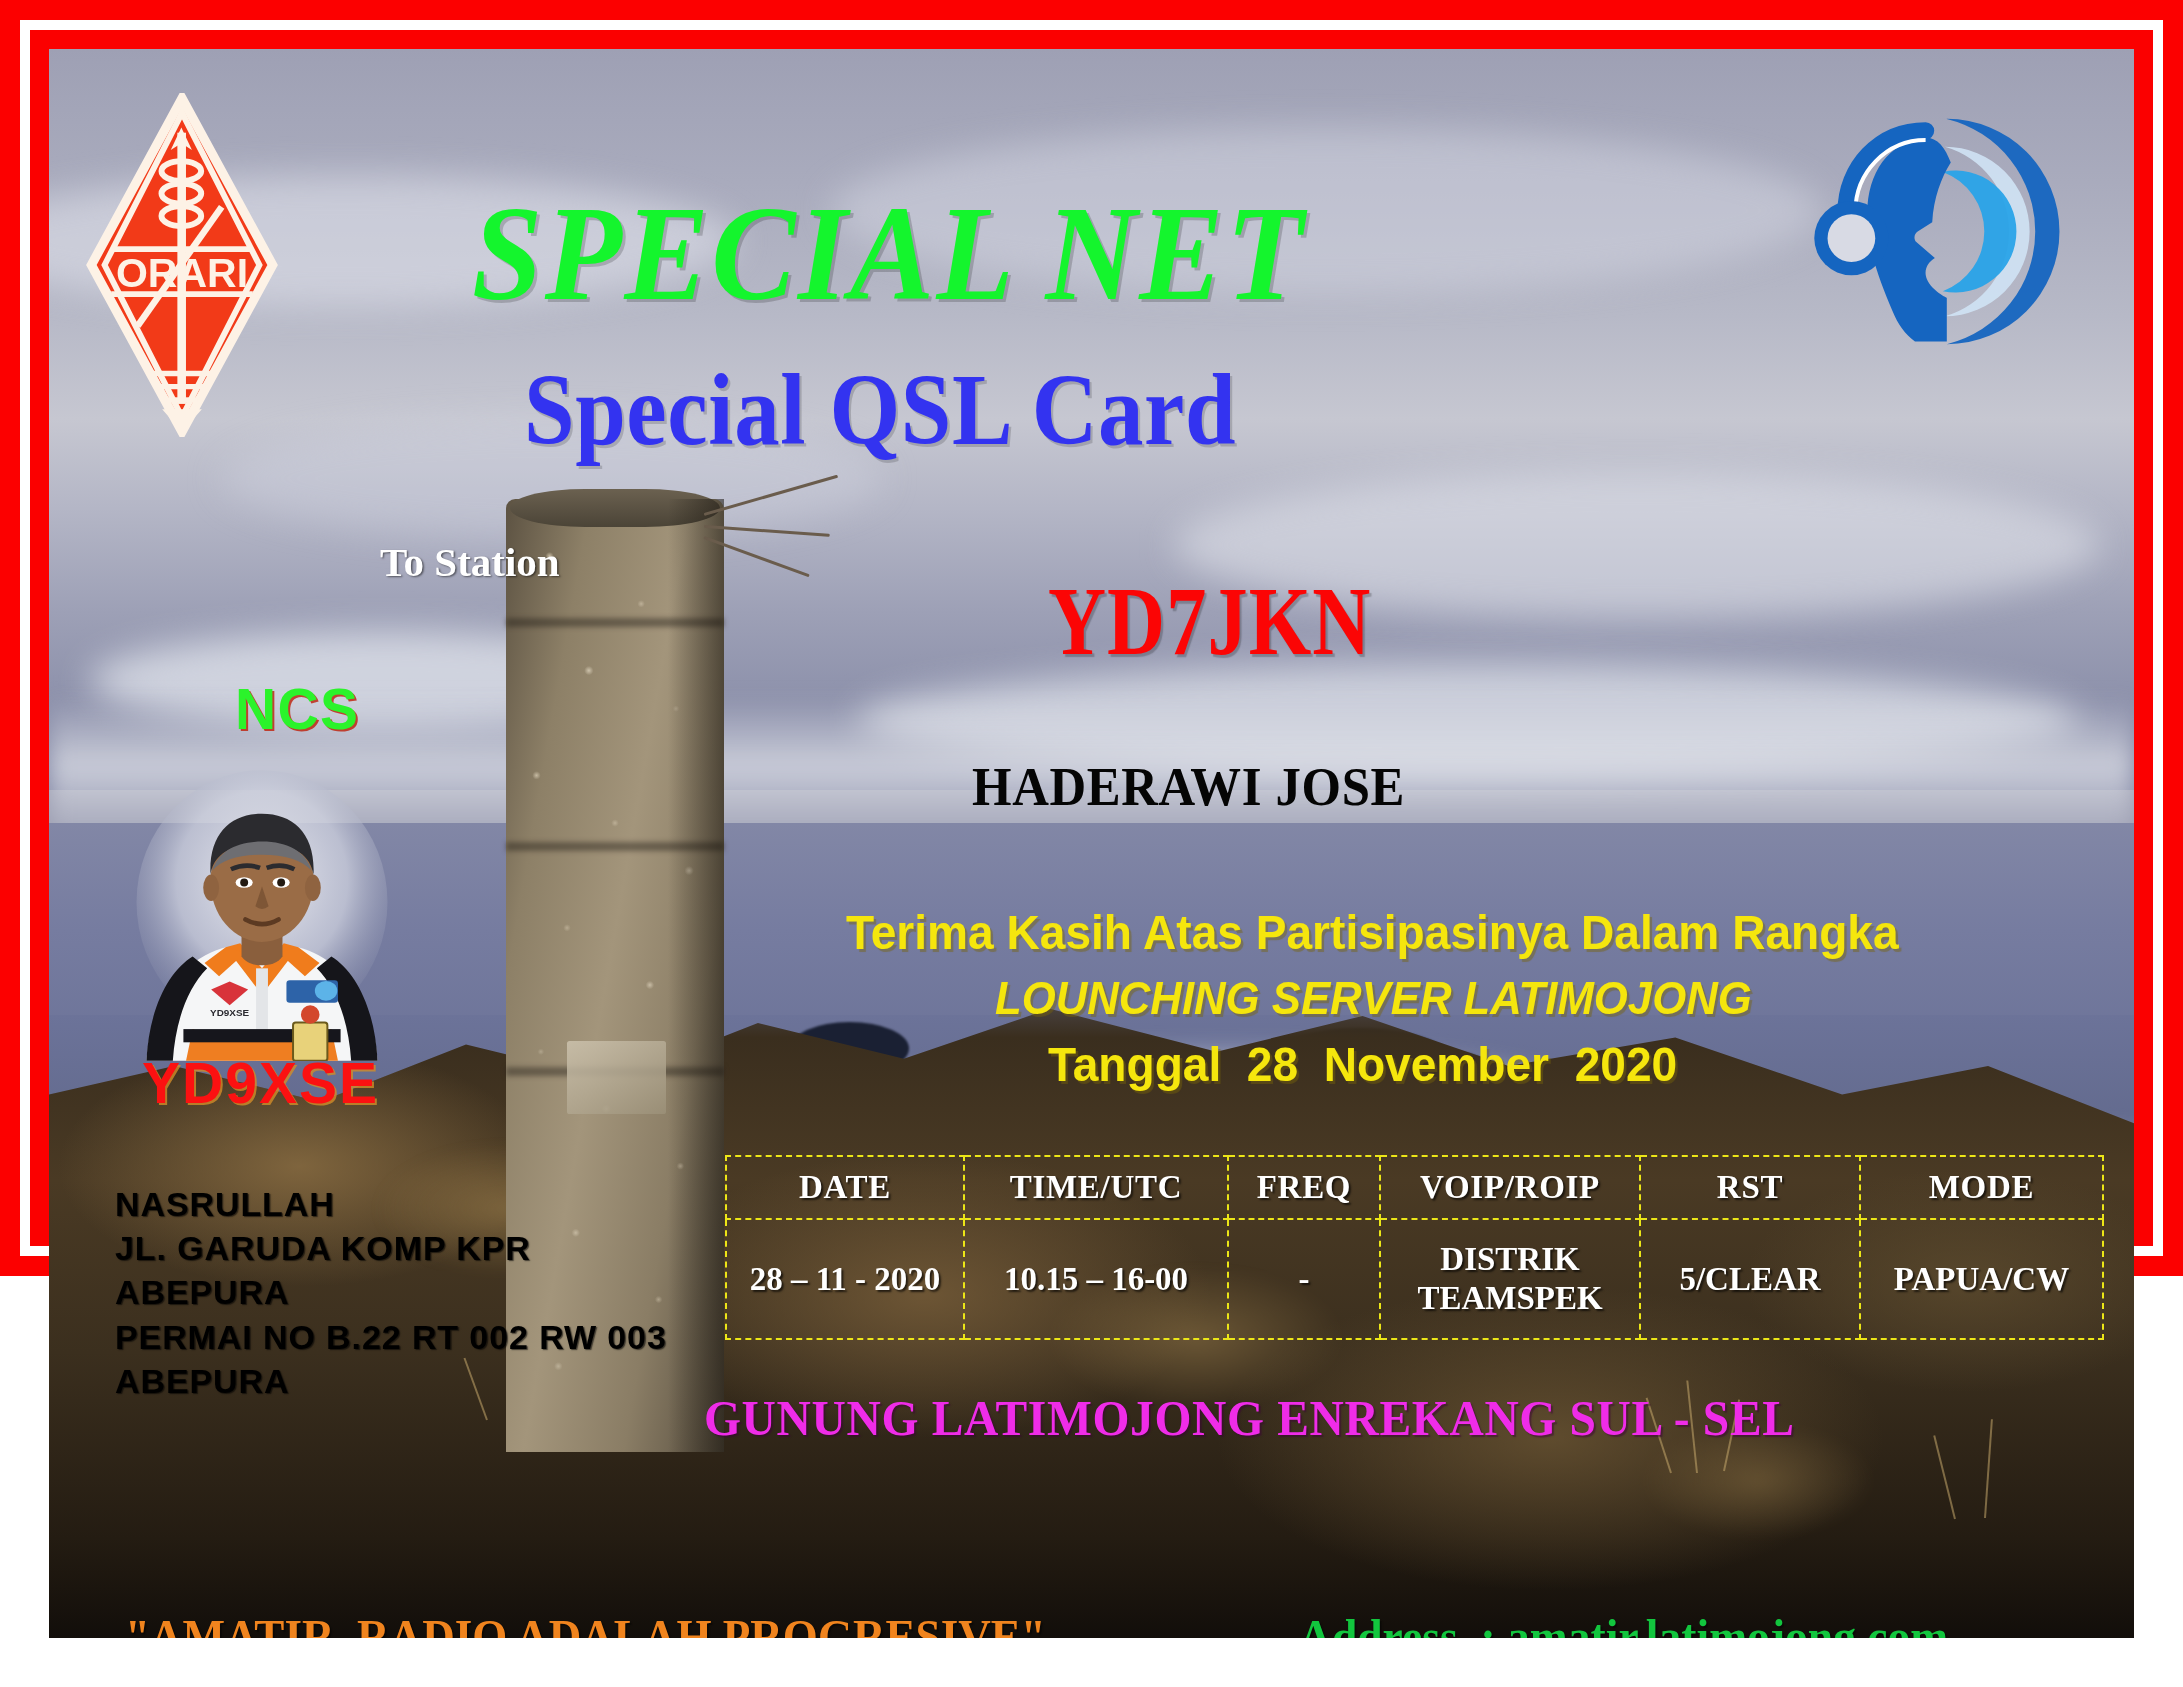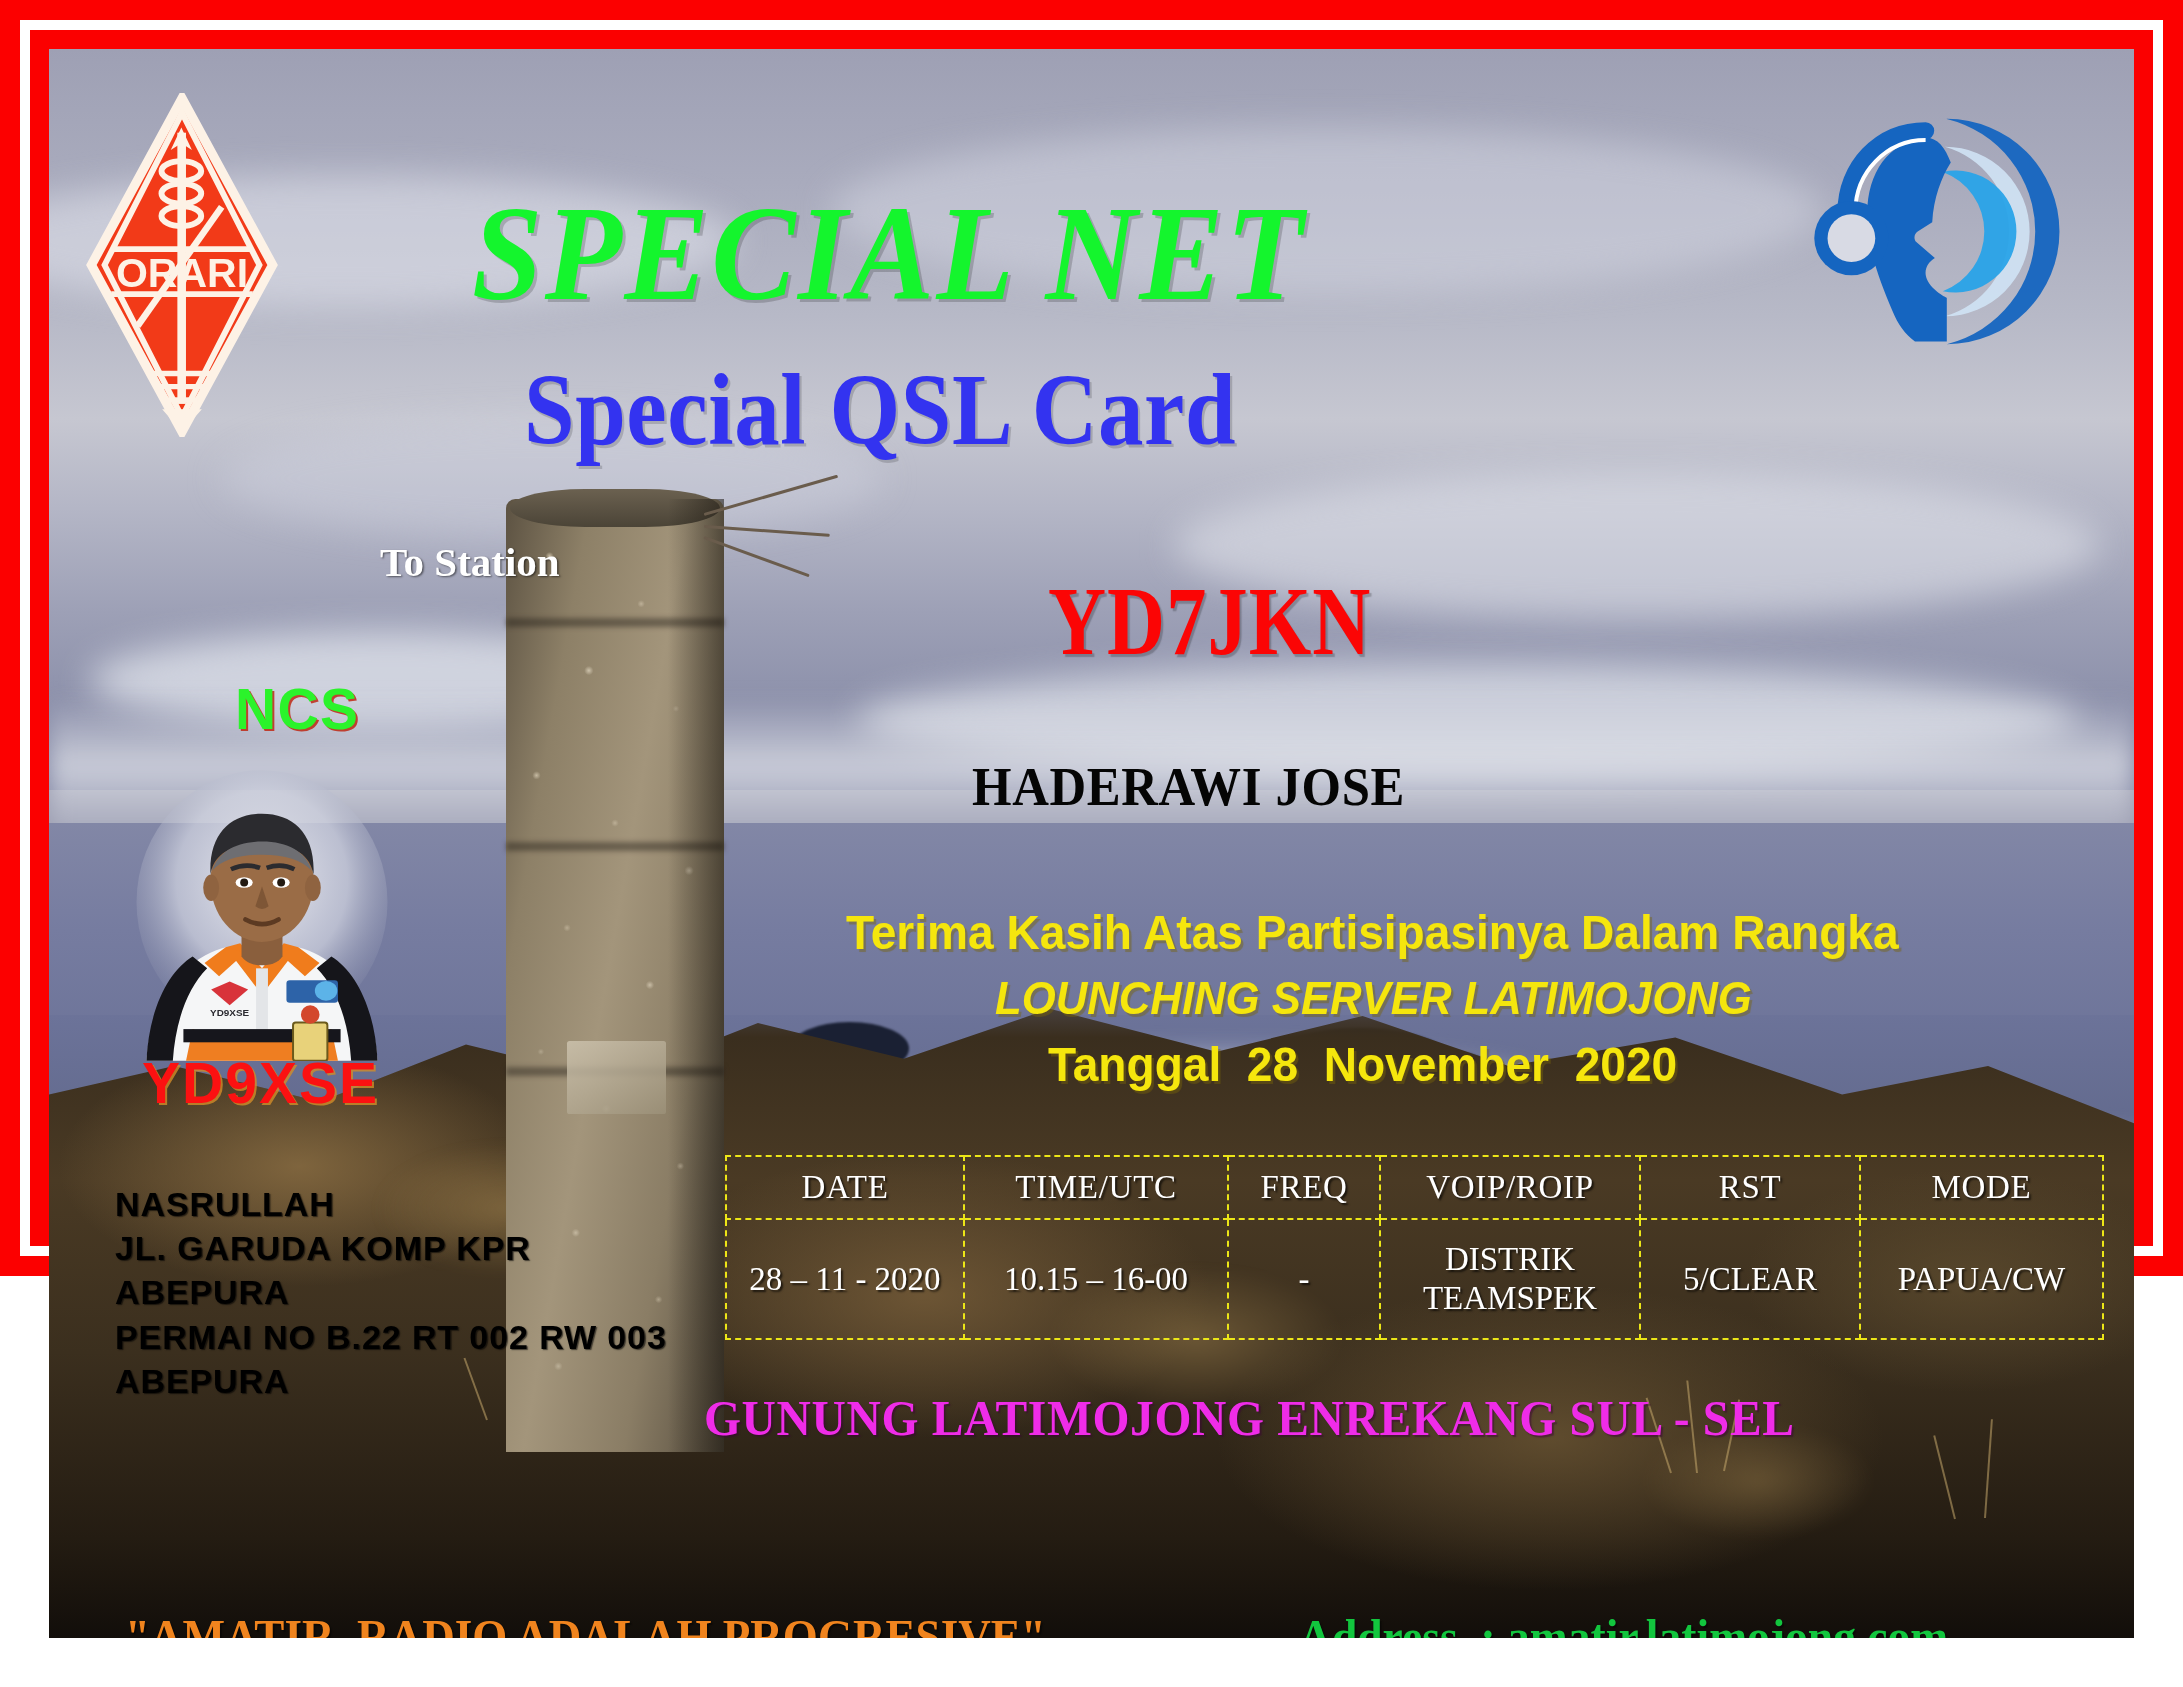--- a/index.html
+++ b/index.html
@@ -141,21 +141,21 @@
      font-family:"Liberation Serif",serif;transform:scaleX(.92);transform-origin:left top;
      text-shadow:2px 2px 1.3px rgba(0,0,0,.45);}
   #web-address{left:1250px;top:1563px;font-size:49px;font-weight:bold;color:#12c63e;
      font-family:"Liberation Serif",serif;transform:scaleX(.93);transform-origin:left top;
      text-shadow:2px 2px 1.3px rgba(0,0,0,.45);}
 
   
   #qso-table{position:absolute;left:676px;top:1106px;width:1365px;height:179px;
      border-collapse:collapse;table-layout:fixed;}
   #qso-table td{border:2.6px dashed #ece617;color:#ffffff;text-align:center;vertical-align:middle;
-     font-family:"Liberation Serif",serif;font-weight:normal;text-shadow:2px 2px 2px rgba(0,0,0,.65);
+     font-family:"Liberation Serif",serif;font-weight:bold;text-shadow:2px 2px 2px rgba(0,0,0,.65);
      padding:0;}
   #qso-table tr.hdr td{font-size:33px;height:61px;letter-spacing:0.7px;}
   #qso-table tr.val td{font-size:33px;height:118px;line-height:1.18;}
   .c-date{width:236px}.c-time{width:262px}.c-freq{width:150px}
   .c-voip{width:258px}.c-rst{width:218px}.c-mode{width:241px}
 </style>
 </head>
 <body>
 
 <div id="card">

